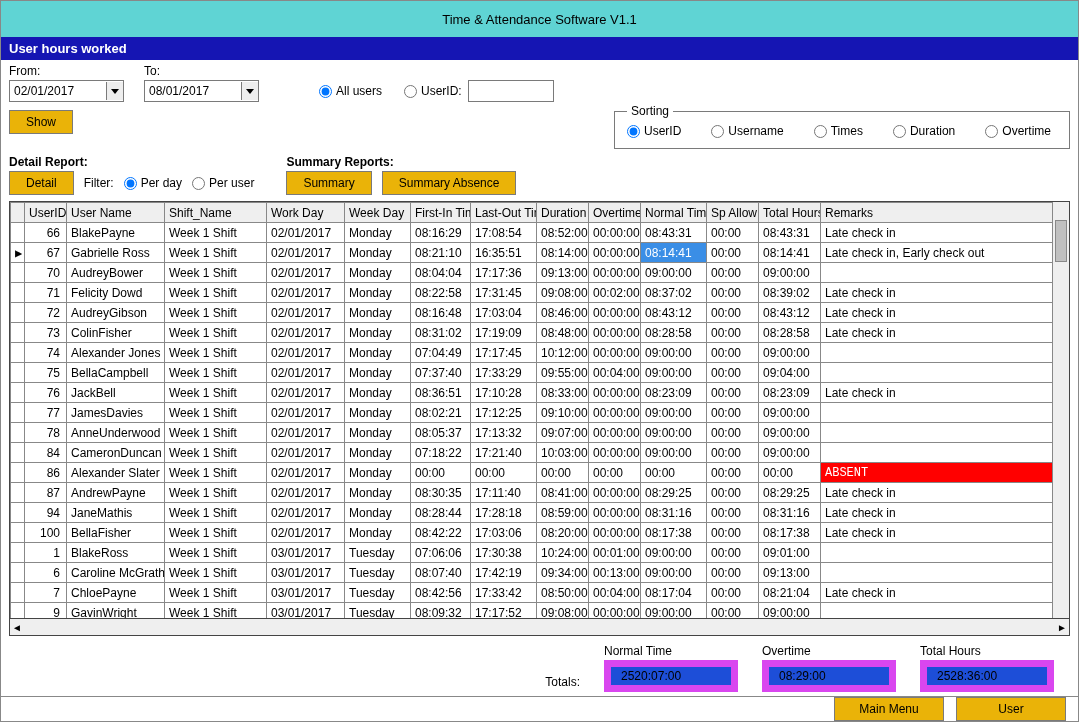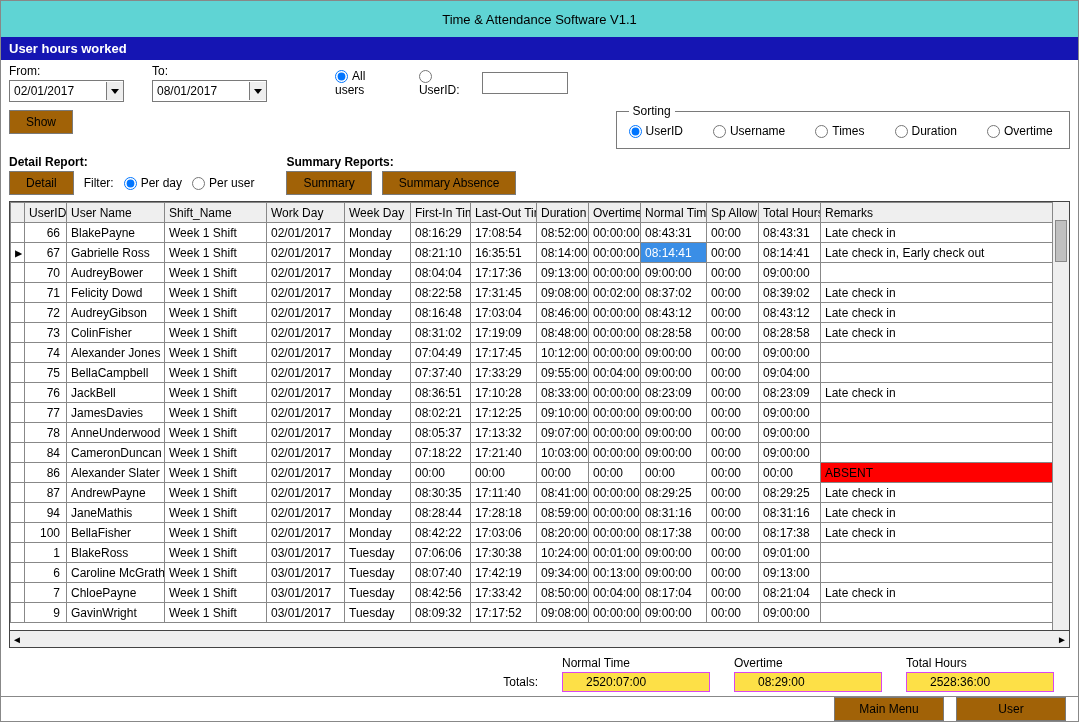--- a/index.html
+++ b/index.html
@@ -1,27 +1,27 @@
 <!DOCTYPE html>
 <html><head>
 <meta charset="utf-8">
 <style>
   html,body{margin:0;padding:0;font-family:"Segoe UI",Tahoma,Arial,sans-serif;font-size:12px;background:#fff;color:#000;}
   .app{width:1079px;height:722px;box-sizing:border-box;background:#fff;border:1px solid #888;display:flex;flex-direction:column;}
   .titlebar{background:#5fd4d4;height:36px;display:flex;align-items:center;justify-content:center;font-size:13px;}
   .subtitle{background:#1515b3;color:#fff;font-weight:bold;padding:4px 8px;font-size:13px;}
   .toprow{display:flex;align-items:flex-start;padding:4px 8px 0 8px;gap:24px;}
   .filters{display:flex;flex-direction:column;gap:2px;}
-  .filters-row{display:flex;align-items:center;gap:28px;}
+  .filters-row{display:flex;align-items:flex-end;gap:20px;}
   .field{display:flex;flex-direction:column;gap:2px;}
   .combo{display:flex;align-items:center;border:1px solid #7a7a7a;background:#fff;height:20px;}
   .combo input{border:none;height:18px;width:88px;padding:0 4px;font-family:inherit;font-size:12px;outline:none;}
   .combo .drop{width:16px;height:18px;border-left:1px solid #7a7a7a;display:flex;align-items:center;justify-content:center;background:#eee;}
   .triangle{width:0;height:0;border-left:4px solid transparent;border-right:4px solid transparent;border-top:5px solid #000;}
-  .btn{border:1px solid #7a7a7a;background:#a16207;padding:4px 16px;font-family:inherit;font-size:12px;cursor:pointer;}
+  .btn{border:1px solid #7a7a7a;background:#eab308;padding:4px 16px;font-family:inherit;font-size:12px;cursor:pointer;}
   .radio-row{display:flex;align-items:center;gap:6px;}
   input[type=radio]{margin:0 4px 0 0;vertical-align:middle;}
   .userid-box{border:1px solid #7a7a7a;width:80px;height:18px;}
   fieldset.sorting{border:1px solid #7a7a7a;padding:6px 12px 10px 12px;margin:0;}
   fieldset.sorting legend{padding:0 4px;font-size:12px;}
   .sort-row{display:flex;gap:30px;align-items:center;}
   .midrow{display:flex;gap:32px;padding:6px 8px 2px 8px;align-items:flex-start;}
   .group{display:flex;flex-direction:column;gap:2px;}
   .group-title{font-weight:bold;}
   .group-body{display:flex;align-items:center;gap:10px;}
@@ -39,28 +39,28 @@
   col.lout{width:66px;}
   col.dur{width:52px;}
   col.ot{width:52px;}
   col.nt{width:66px;}
   col.sp{width:52px;}
   col.th{width:62px;}
   col.rem{width:auto;}
   td.mk{text-align:center;font-family:monospace;}
   td.uid{text-align:right;padding-right:6px;}
   .sel{background:#3a8ee6;color:#fff;}
-  .absent{background:#ff0000;color:#000000;}
+  .absent{background:#ff0000;color:#ffffff;font-family:Liberation Mono, monospace;}
   .vsb{position:absolute;right:0;top:0;width:16px;bottom:0;background:#efefef;border-left:1px solid #888;}
   .vsb .thumb{position:absolute;top:18px;left:2px;right:2px;height:40px;background:#c0c0c0;border:1px solid #888;}
   .hsb{height:16px;margin:0 8px 4px 8px;border:1px solid #444;border-top:none;background:#efefef;display:flex;justify-content:space-between;align-items:center;padding:0 2px;}
   .sb-arrow{font-size:10px;}
   .totals{display:flex;align-items:flex-end;justify-content:flex-end;gap:24px;padding:4px 24px 4px 8px;}
   .tot-col{display:flex;flex-direction:column;gap:2px;}
-  .tot-box{border:1px solid #d946ef;padding:2px 23px;width:100px;background:#fde047;}
+  .tot-box{border:7px solid #d946ef;padding:2px 10px;width:100px;background:#1d4ed8;}
   .tot-label{font-size:12px;}
   .totals-label{align-self:flex-end;padding-bottom:3px;}
   .bottombar{border-top:1px solid #888;padding:0 12px;display:flex;justify-content:flex-end;gap:12px;}
 </style>
 </head>
 <body>
 <div class="app">
 
 <div class="titlebar">Time &amp; Attendance Software V1.1</div>
 <div class="subtitle">User hours worked</div>

